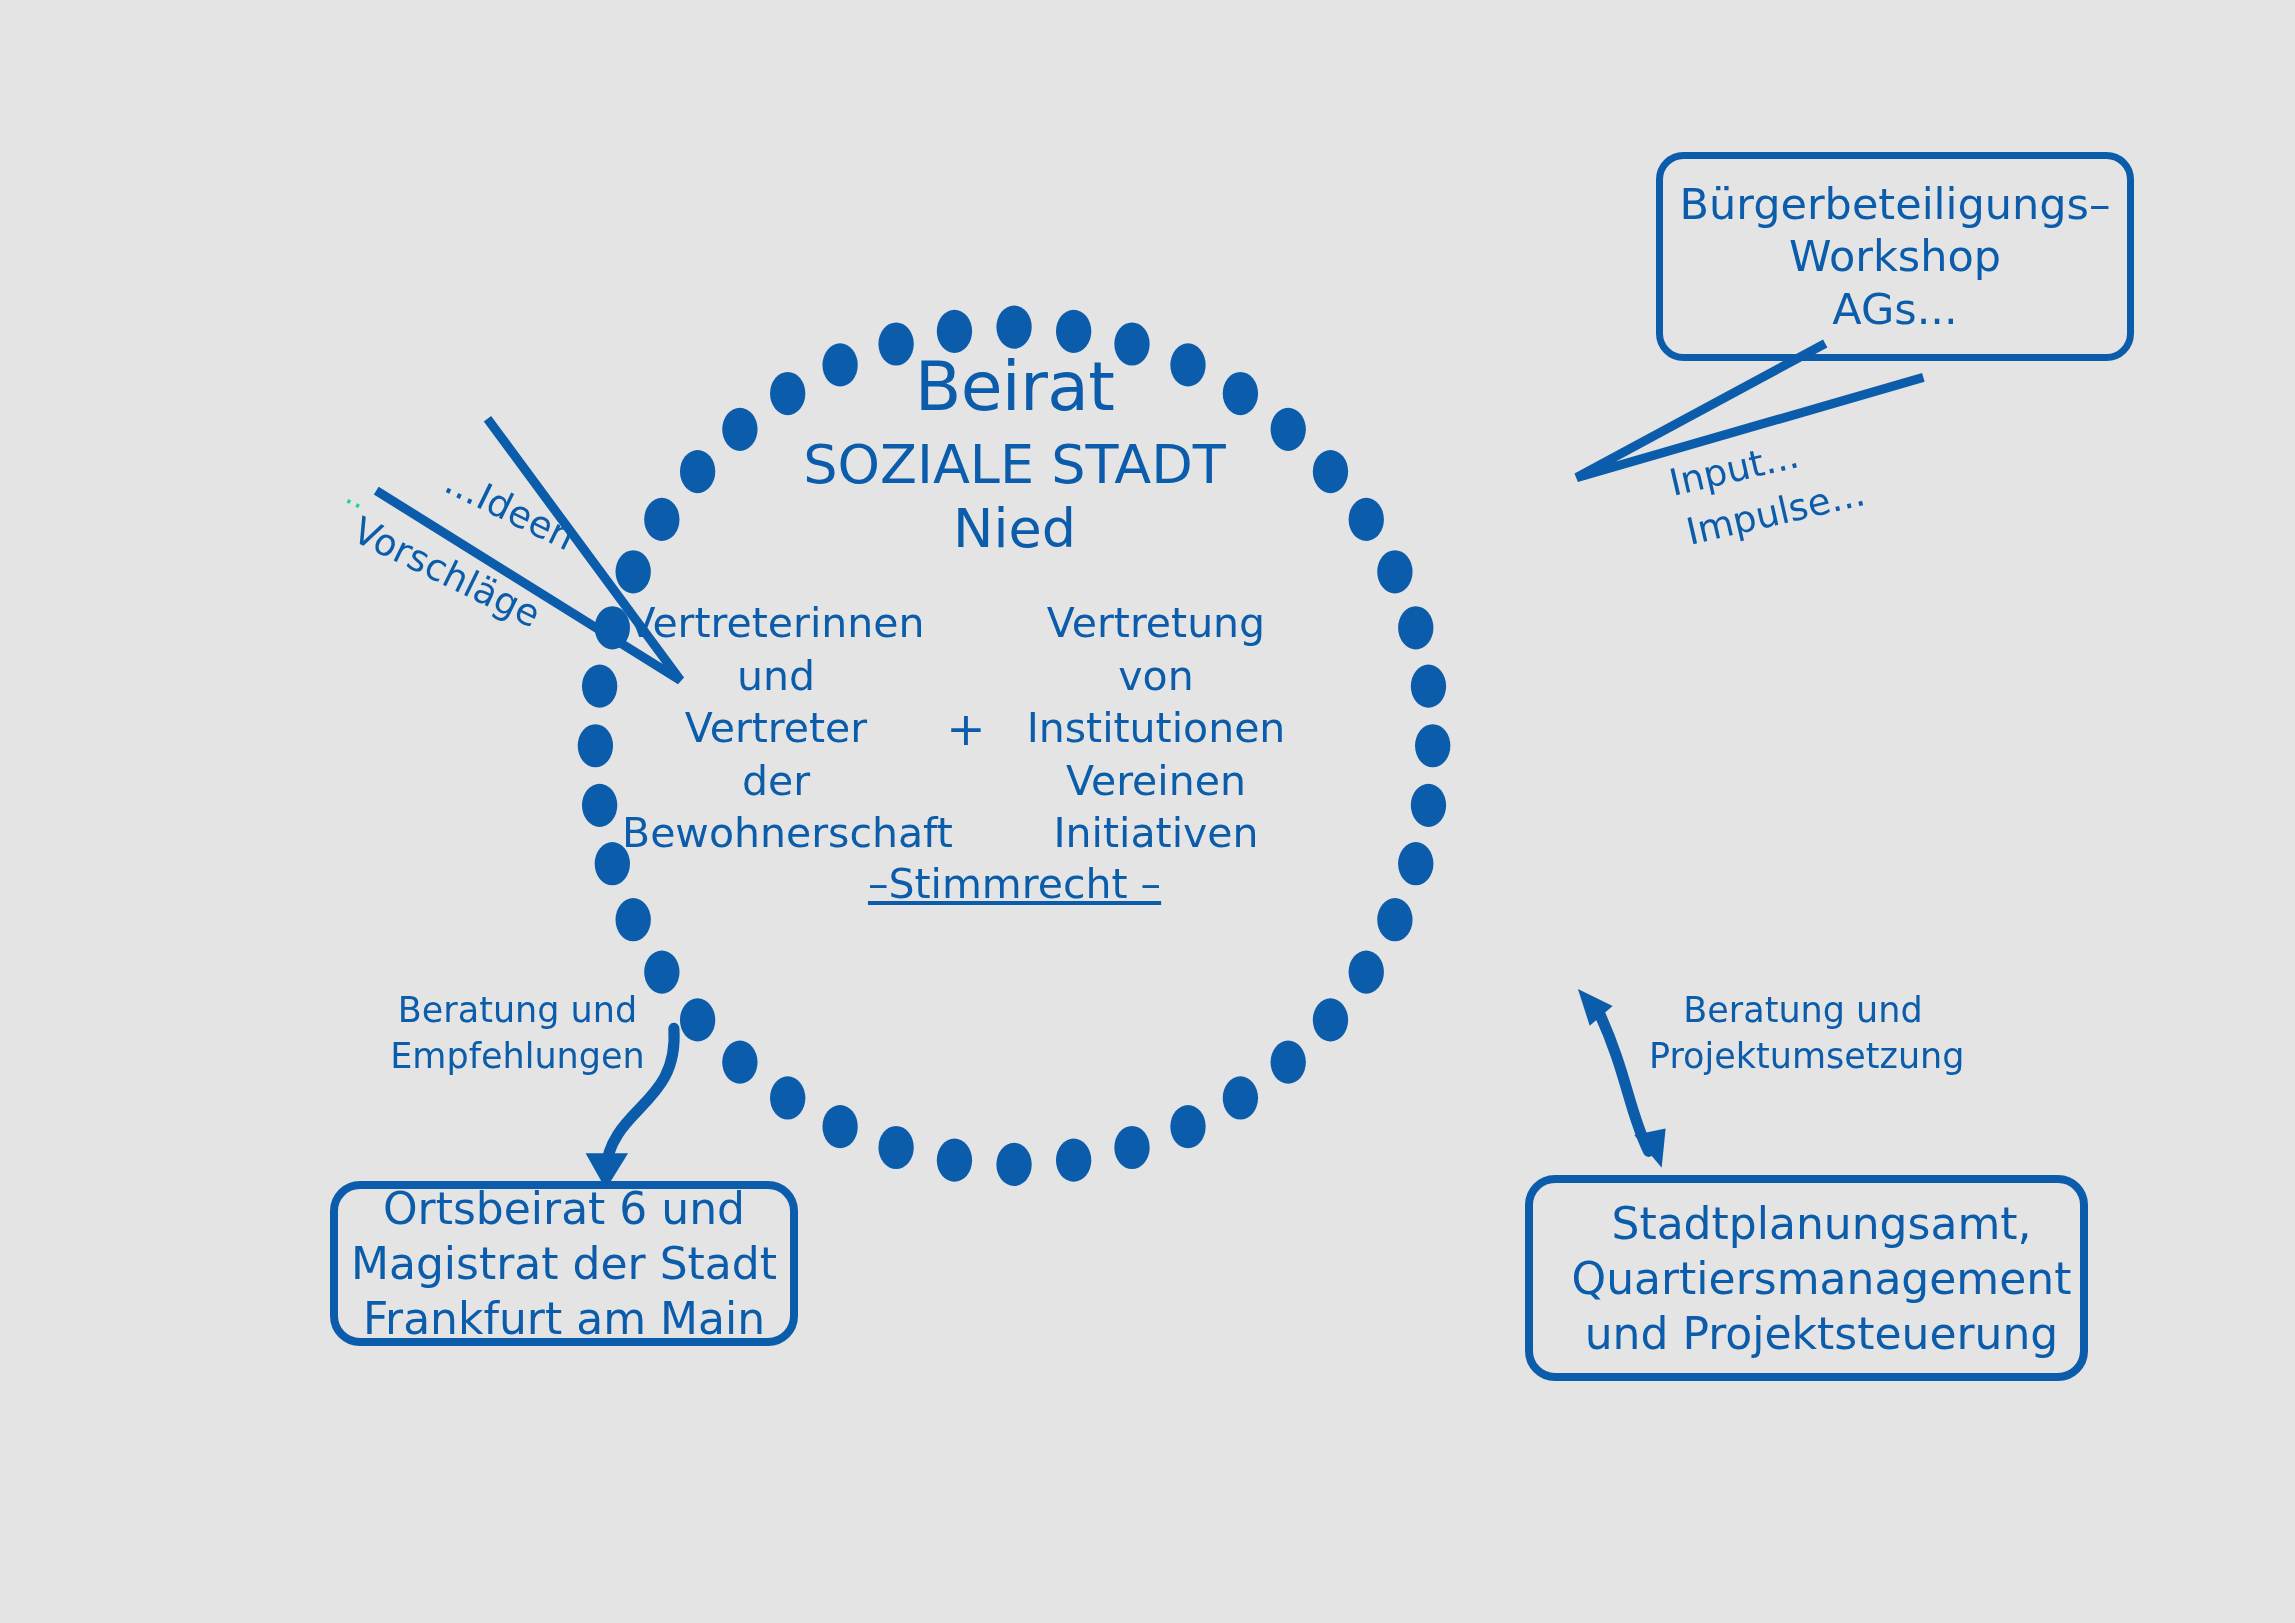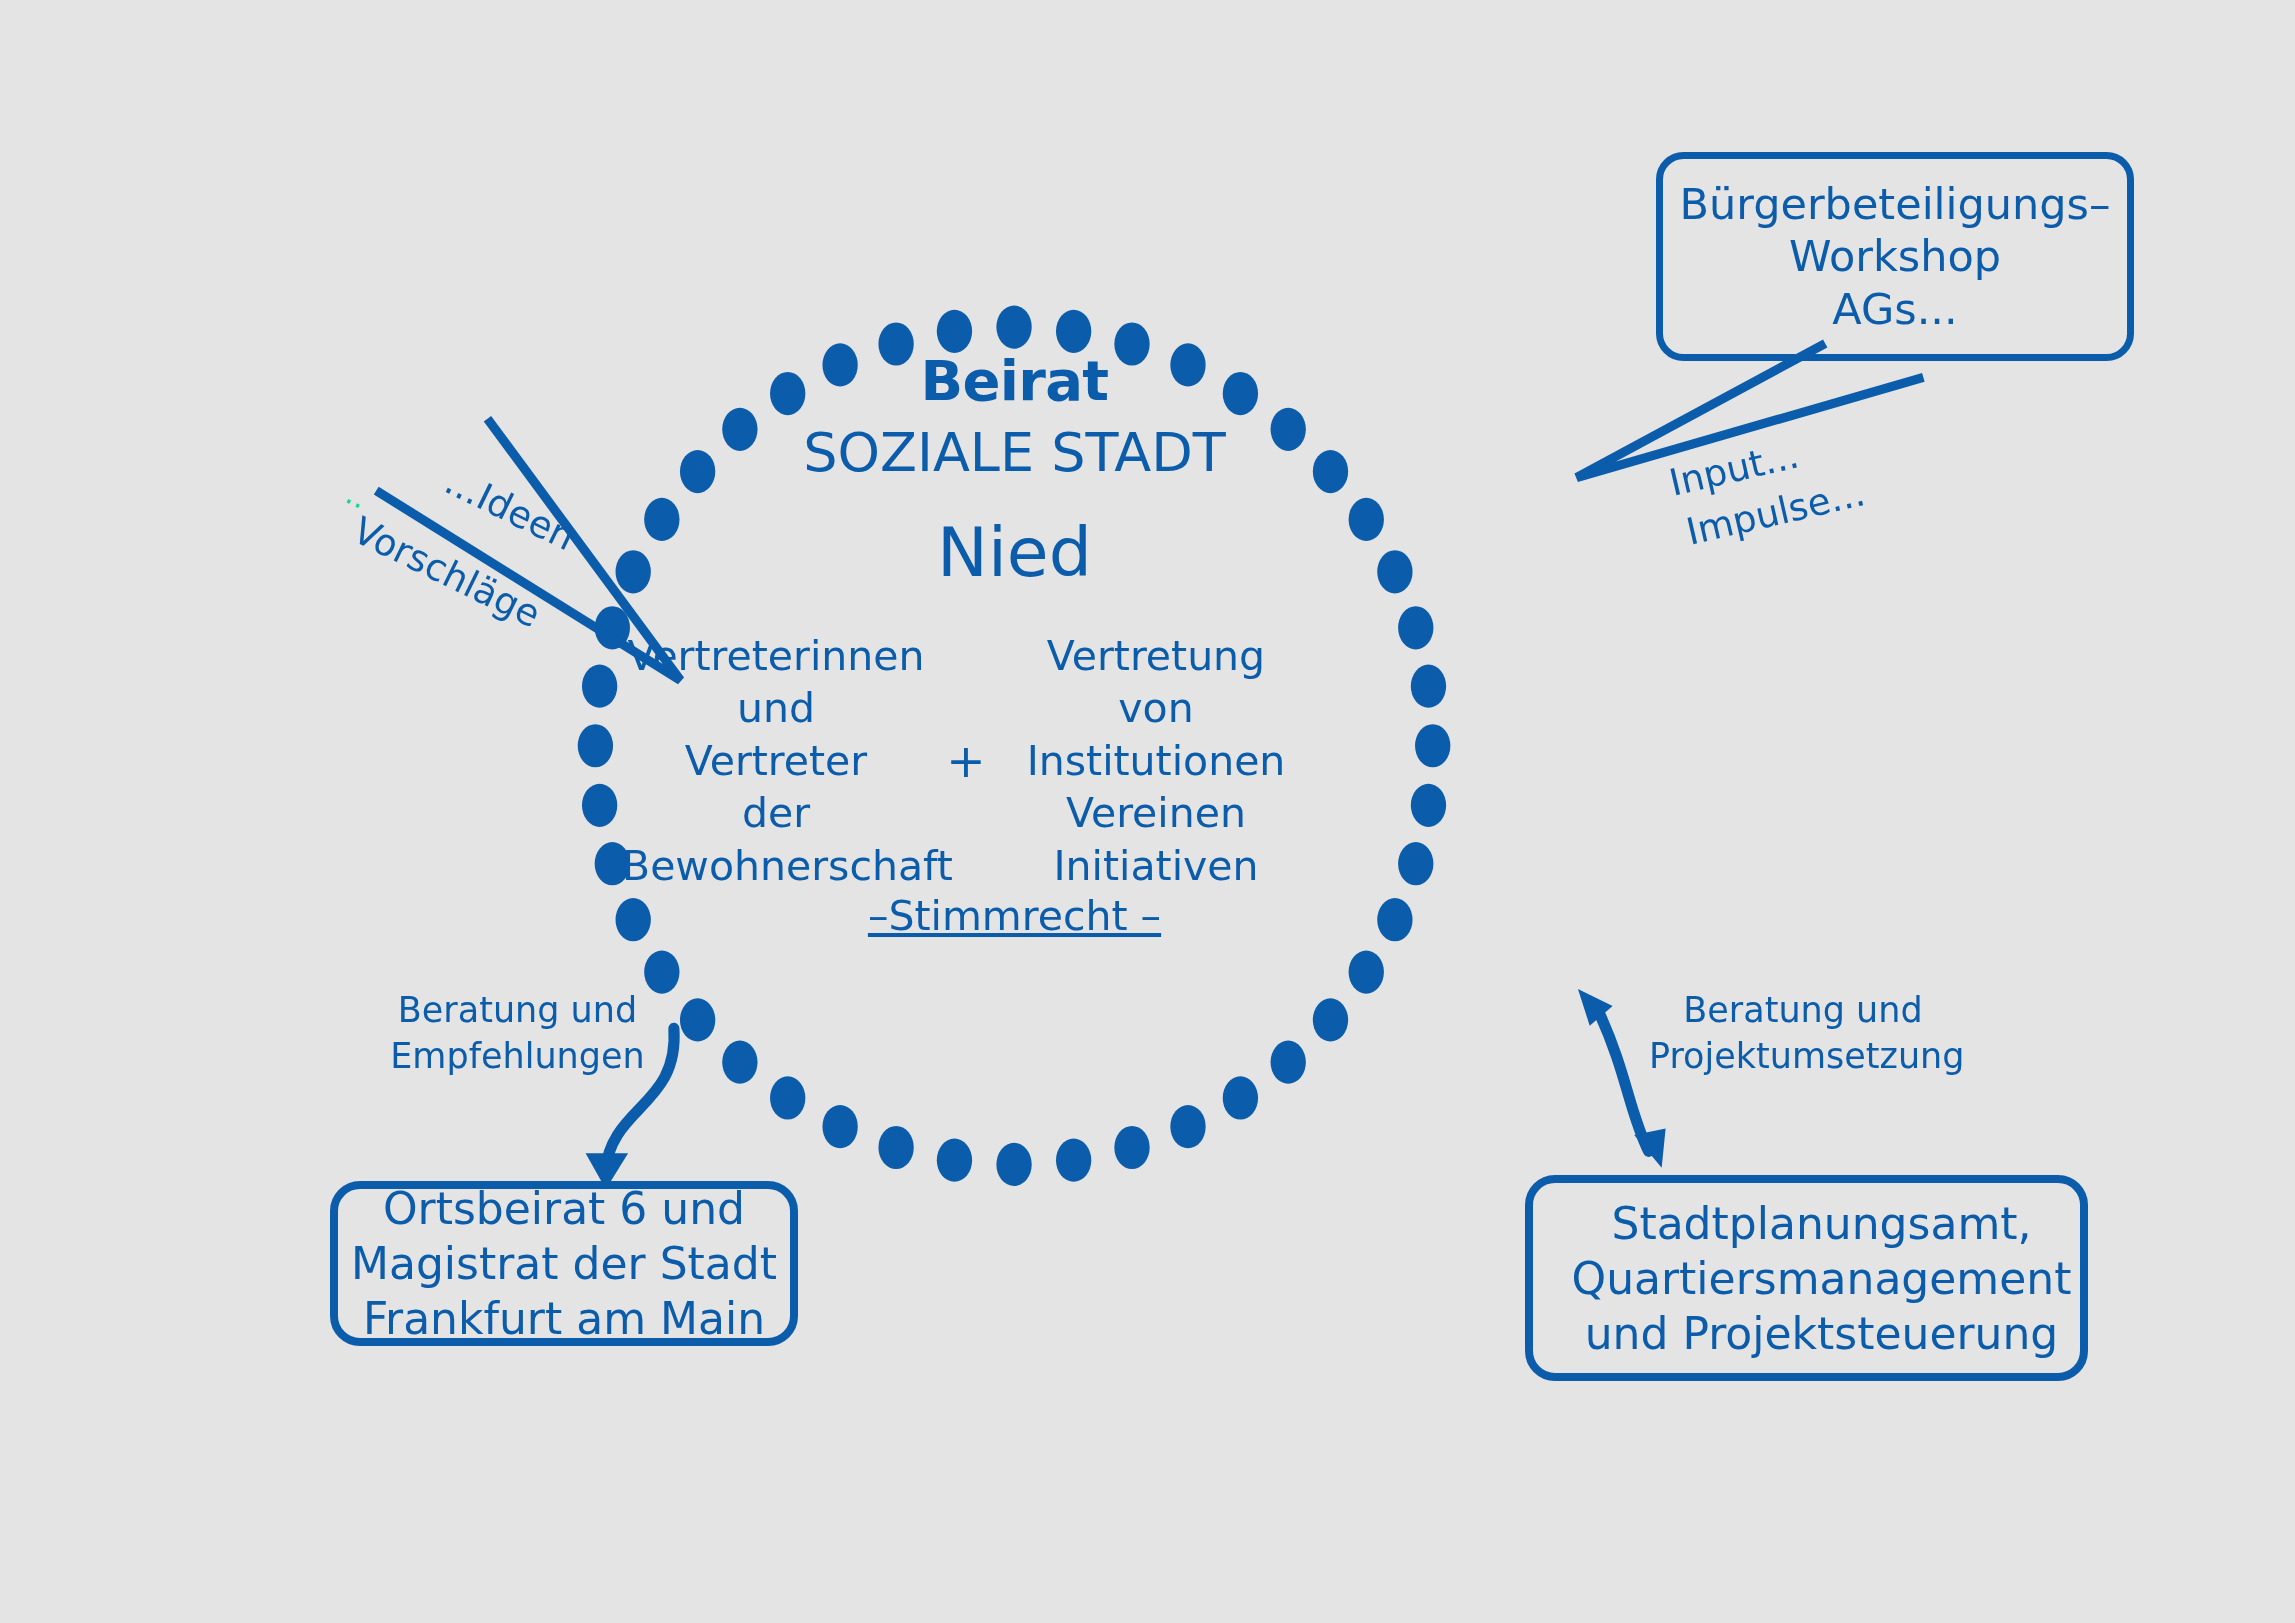--- a/index.html
+++ b/index.html
@@ -94,34 +94,33 @@
     position: absolute;
     left: 622px;
     top: 353px;
     width: 785px;
     height: 785px;
     text-align: center;
     color: #0b5cab;
     pointer-events: none;
   }
   #beirat-title {
-    font-size: 56px;
-    font-weight: bold;
+    font-size: 68px;
+    font-weight: normal;
     line-height: 1.0;
     letter-spacing: -0.7px;
   }
   #soziale-stadt {
     font-size: 54px;
     line-height: 1.18;
     margin-top: 11.8px;
   }
   #nied-label {
-    font-size: 68px;
+    font-size: 54px;
     line-height: 1.18;
-    margin-top: 28px;
   }
   #columns {
     display: flex;
     align-items: center;
     margin-top: 37px;
     gap: 0px;
   }
   .col {
     width: 308px;
     font-size: 41px;

